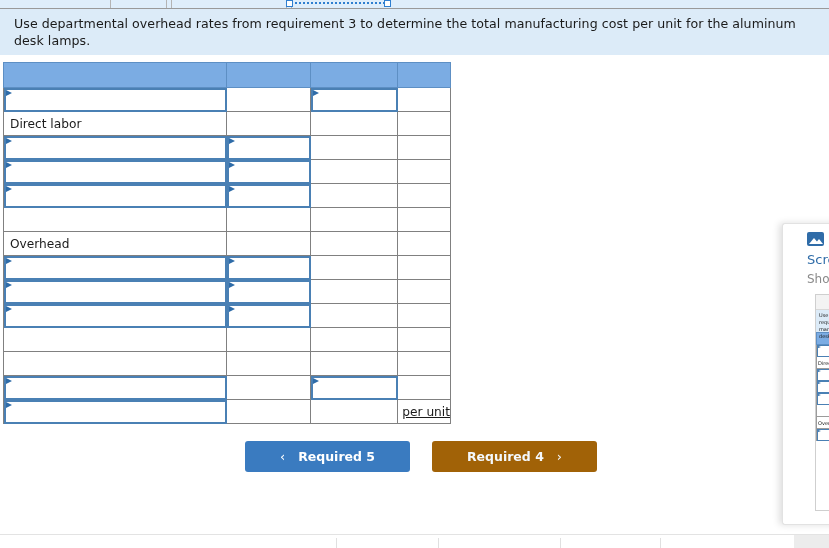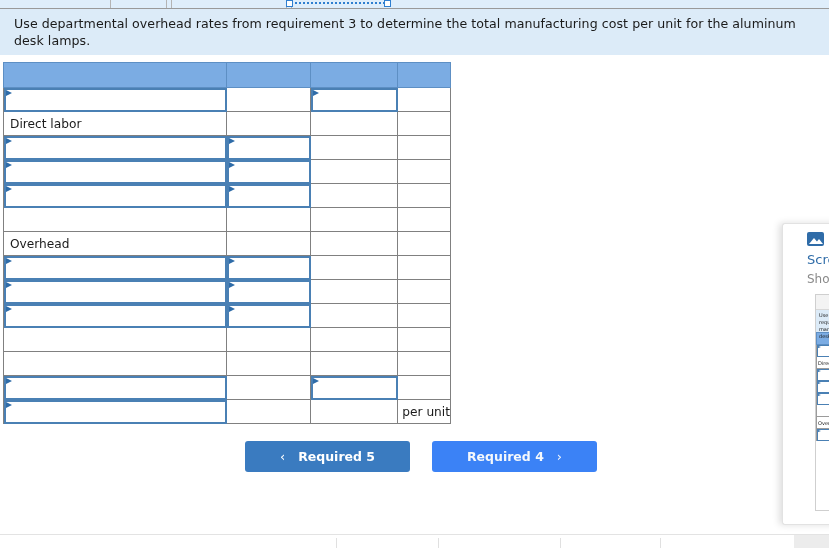--- a/index.html
+++ b/index.html
@@ -79,38 +79,38 @@
     content:"";
     position:absolute;left:2px;top:2px;
     width:0;height:0;
     border-left:6px solid #2f6ca8;
     border-top:3px solid transparent;
     border-bottom:3px solid transparent;
   }
   
   td.rule{border-bottom:1px solid #000000;}
 
-  td.perunit{padding-right:5px;text-align:right;}
+  td.perunit{padding-right:5px;text-align:right;text-decoration:underline;}
 
   
   #nav{
     position:absolute;left:245px;top:441px;
     display:flex;gap:22px;
   }
   .navbtn{
     width:165px;height:31px;
     border:none;border-radius:3px;
     font-family:"DejaVu Sans","Liberation Sans",sans-serif;
     font-size:12.5px;font-weight:bold;
     display:flex;align-items:center;justify-content:center;
     gap:13px;
     cursor:pointer;
   }
   .navbtn.prev{background:#3a7bc0;color:#ffffff;}
-  .navbtn.next{background:#3b82f6;color:#f4f8fc;}
+  .navbtn.next{background:#a16207;color:#f4f8fc;}
   .chev{font-size:13px;font-weight:normal;}
 
   
   #bottom-strip{
     position:absolute;left:0;top:534px;width:829px;height:14px;
     background:#ffffff;border-top:1px solid #e3e3e3;overflow:hidden;
   }
   #bottom-strip .colsep{
     position:absolute;top:3px;width:1px;height:11px;background:#e0e0e0;
   }

